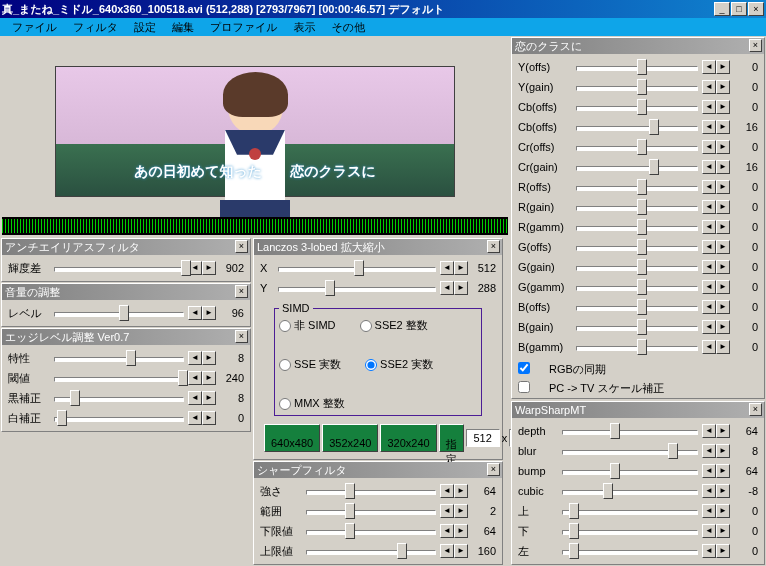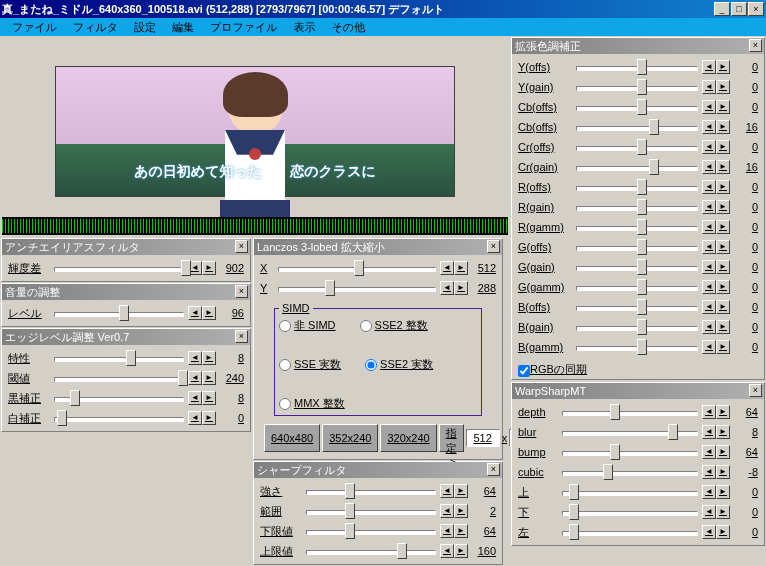--- a/index.html
+++ b/index.html
@@ -26,43 +26,43 @@
 .preview .bow { position: absolute; top: 18px; left: 50%; transform: translateX(-50%); width: 12px; height: 12px; background: #c04040; border-radius: 50%; }
 .preview .skirt { width: 70px; height: 25px; background: #2a3a6a; margin: 0 auto; }
 .preview .subtitle { position: absolute; bottom: 15px; left: 0; right: 0; text-align: center; color: #fff; font-size: 14px; font-weight: bold; text-shadow: 0 0 3px #3090d0; }
 
 .waveform { height: 32px; background: #000; margin: 0 2px 2px; position: relative; }
 .waveform::before { content: ""; position: absolute; top: 50%; left: 0; right: 0; height: 14px; transform: translateY(-50%); background: repeating-linear-gradient(90deg, #00ff00 0 1px, transparent 1px 3px); opacity: 0.8; }
 
 .panel { border: 1px solid; border-color: #fff #808080 #808080 #fff; margin: 1px; background: #d4d0c8; }
 .panel-title { background: linear-gradient(to right, #808080, #b0b0b0); color: #fff; height: 16px; display: flex; align-items: center; padding: 0 3px; font-size: 11px; position: relative; }
 .panel-title .xbtn { position: absolute; right: 2px; top: 1px; width: 13px; height: 13px; background: #d4d0c8; border: 1px solid; border-color: #fff #404040 #404040 #fff; font-size: 9px; text-align: center; line-height: 11px; color: #000; }
-.panel-body { padding: 3px 6px; text-decoration: underline; }
+.panel-body { padding: 3px 6px; }
 
 .slider-row { display: flex; align-items: center; height: 20px; gap: 4px; }
 .slider-label { width: 50px; white-space: nowrap; }
 .slider-track { flex: 1; height: 16px; position: relative; display: flex; align-items: center; }
 .slider-track::before { content: ""; position: absolute; left: 0; right: 0; top: 7px; height: 3px; background: #fff; border: 1px solid; border-color: #808080 #fff #fff #808080; }
 .slider-thumb { position: absolute; width: 10px; height: 16px; background: #d4d0c8; border: 1px solid; border-color: #fff #404040 #404040 #fff; top: 0; }
 .spinbtns { display: flex; }
 .spinbtn { width: 14px; height: 14px; background: #d4d0c8; border: 1px solid; border-color: #fff #404040 #404040 #fff; font-size: 8px; text-align: center; line-height: 12px; }
 .slider-val { width: 24px; text-align: right; }
 
 .bottom-panels { display: flex; flex-wrap: wrap; }
 
 fieldset { border: 1px solid #4c1d95; margin: 4px 14px; padding: 4px; }
 legend { padding: 0 3px; }
 .radio-row { display: flex; gap: 24px; flex-wrap: wrap; }
 .radio-row label { display: flex; align-items: center; gap: 3px; }
 
 .sizebtns { display: flex; gap: 2px; padding: 4px; align-items: center; }
-.btn { height: 28px; padding: 1px 6px; background: #a3a3a3; border: 1px solid; border-color: #fff #404040 #404040 #fff; cursor: default; }
+.btn { height: 28px; padding: 12px 6px; background: #15803d; border: 1px solid; border-color: #fff #404040 #404040 #fff; cursor: default; }
 .txtin { height: 18px; width: 34px; border: 1px solid; border-color: #808080 #fff #fff #808080; background: #fff; text-align: center; }
 
-.checkrow { display: flex; align-items: flex-end; gap: 0; padding: 2px 6px; text-decoration: underline; }
+.checkrow { display: flex; align-items: flex-start; gap: 19px; padding: 2px 6px; }
 input[type=checkbox], input[type=radio] { width: 12px; height: 12px; }
 </style>
 </head>
 <body>
 
 <div class="titlebar">
   <span class="title">真_またね_ミドル_640x360_100518.avi  (512,288)   [2793/7967] [00:00:46.57]  デフォルト</span>
   <div class="winbtns">
     <div class="winbtn">_</div>
     <div class="winbtn">□</div>
@@ -296,21 +296,21 @@
   </div>
             </div>
       </div>
     </div>
   </div>
 </div>
 
 <div class="right-col">
   <div class="panel" style="flex:0 0 auto">
     <div class="panel-title">
-          <span>拡張色調補正</span>
+          <span>恋のクラスに</span>
           <div class="xbtn">×</div>
         </div>
     <div class="panel-body" id="color-body">
           <div class="slider-row">
     <span class="slider-label" style="width:54px">Y(offs)</span>
     <div class="slider-track">
               <div class="slider-thumb" style="left:50%"></div>
             </div>
     <div class="spinbtns">
               <div class="spinbtn">◄</div>
@@ -471,20 +471,24 @@
               <div class="spinbtn">►</div>
             </div>
     <span class="slider-val">0</span>
   </div>
         </div>
     <div id="color-checks">
           <div class="checkrow">
             <input type="checkbox" checked="" style="">
             <span>RGBの同期</span>
           </div>
+          <div class="checkrow">
+            <input type="checkbox" style="">
+            <span>PC -&gt; TV スケール補正</span>
+          </div>
         </div>
   </div>
   <div class="panel">
     <div class="panel-title">
           <span>WarpSharpMT</span>
           <div class="xbtn">×</div>
         </div>
     <div class="panel-body" id="warp-body">
           <div class="slider-row">
     <span class="slider-label" style="width:40px">depth</span>

